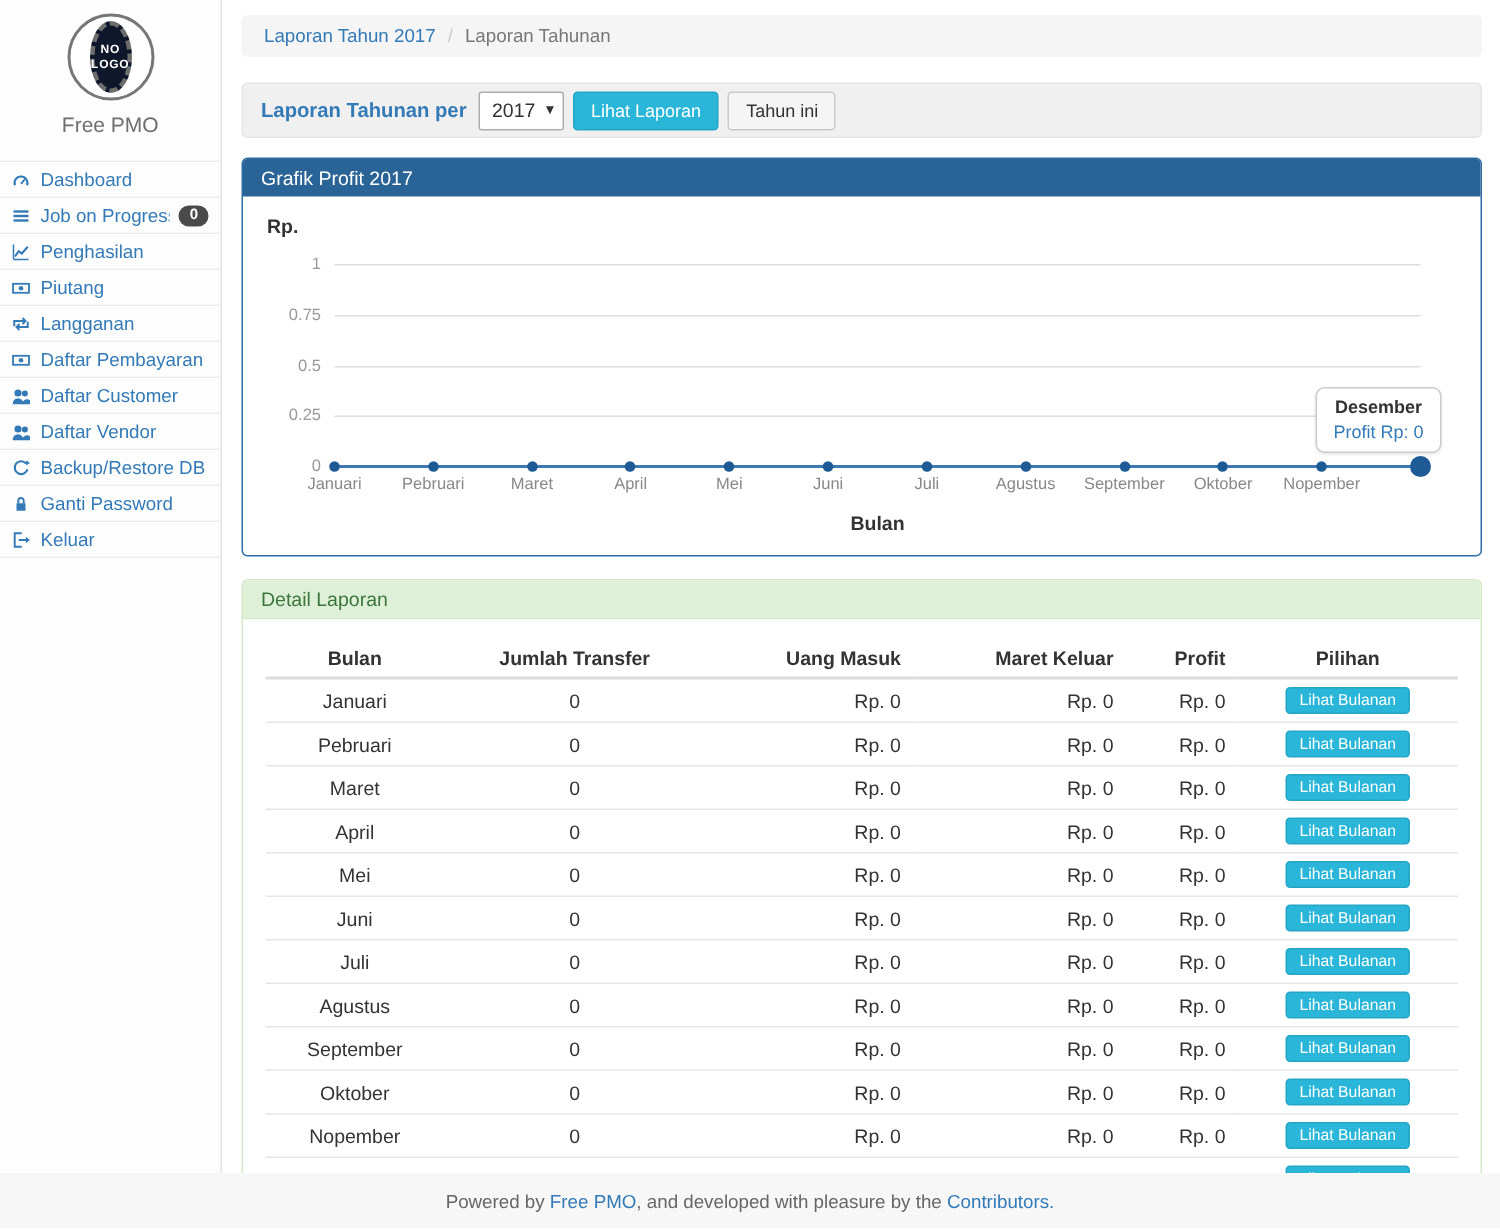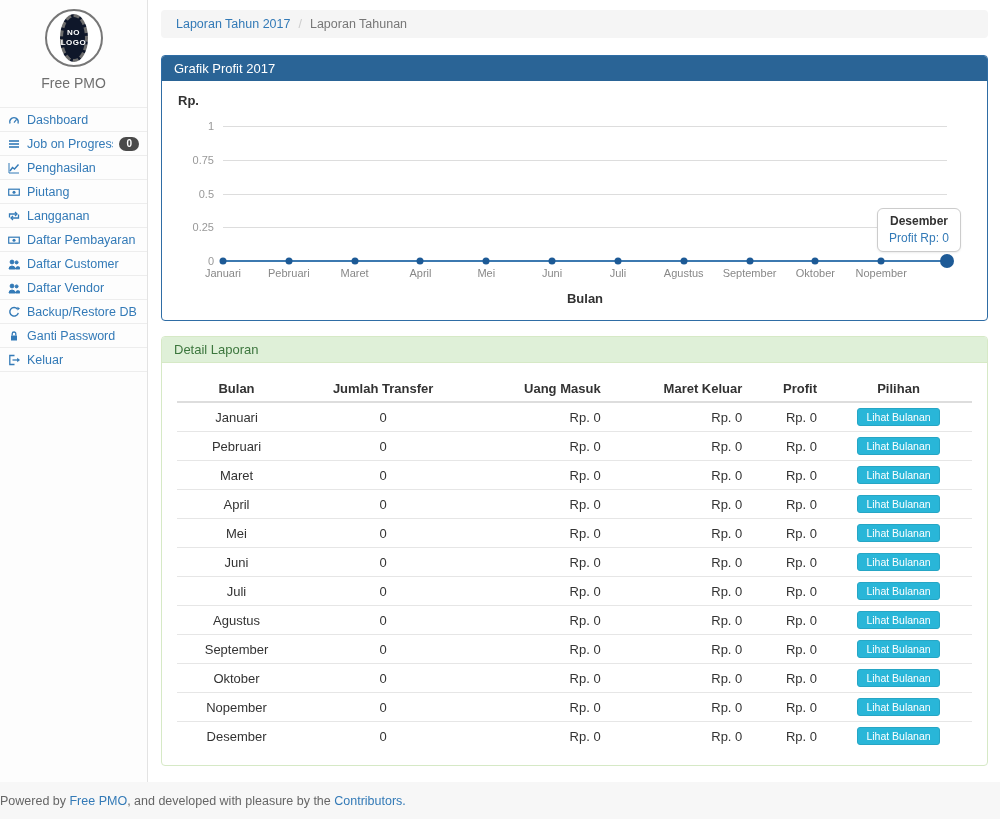--- a/index.html
+++ b/index.html
@@ -77,21 +77,21 @@
   table.report { width:100%; border-collapse:collapse; font-size:13px; }
   table.report th { font-weight:bold; color:#333; padding:5px 8px; border-bottom:2px solid #ddd; }
   table.report td { padding:5px 8px; border-top:1px solid #e6e6e6; color:#333; }
   table.report tr:first-child td { border-top:none; }
   .al-c { text-align:center; } .al-r { text-align:right; }
   .btn-row { background:#29b6d8; border:1px solid #26a6c5; color:#fff; font-size:10.5px; border-radius:3px;
              padding:2px 8px; cursor:pointer; font-family:"Liberation Sans", sans-serif; }
 
   
   .footer { position:absolute; left:0; right:0; top:782px; height:37px; background:#f7f7f7;
-            display:flex; align-items:center; justify-content:flex-start; font-size:12.5px; color:#666; }
+            display:flex; align-items:center; justify-content:center; font-size:12.5px; color:#666; }
   .footer a { color:#337ab7; text-decoration:none; }
 </style>
 </head>
 <body>
 
 <div class="app">
 
   <div class="sidebar">
     <div class="logo-wrap">
       <div class="logo-circle">
@@ -221,20 +221,29 @@
   </div>
 
   <div class="content">
 
     <div class="breadcrumb">
       <a href="#">Laporan Tahun 2017</a>
       <span class="bc-sep">/</span>
       <span class="bc-current">Laporan Tahunan</span>
     </div>
 
+    <div class="filterbar">
+      <span class="filter-label">Laporan Tahunan per</span>
+      <span class="select-wrap">
+        <select class="year-select"><option value="2017" selected="">2017</option></select>
+        <span class="select-caret">▼</span>
+      </span>
+      <button class="btn btn-info">Lihat Laporan</button>
+      <button class="btn btn-default">Tahun ini</button>
+    </div>
 
     <div class="chart-panel">
       <div class="chart-header">Grafik Profit 2017</div>
       <div class="chart-body">
         <div class="y-title">Rp.</div>
         <div class="plot">
           <div class="tooltip">
             <div class="tooltip-title">Desember</div>
             <div class="tooltip-value">Profit Rp: 0</div>
           </div>

